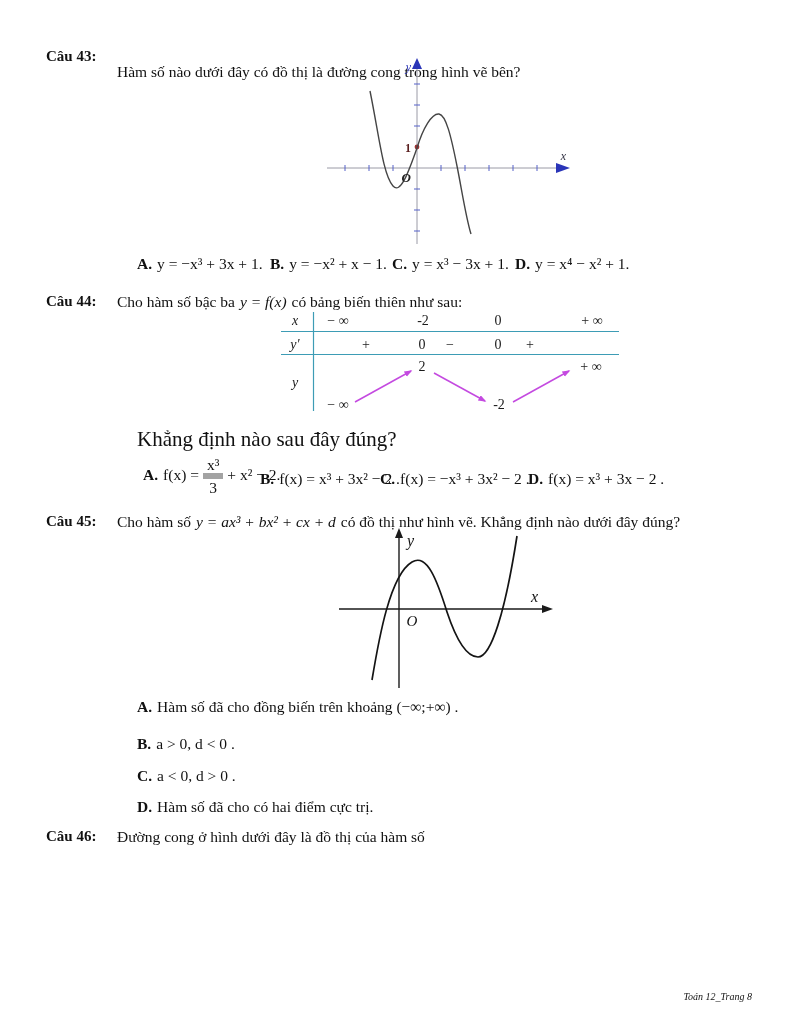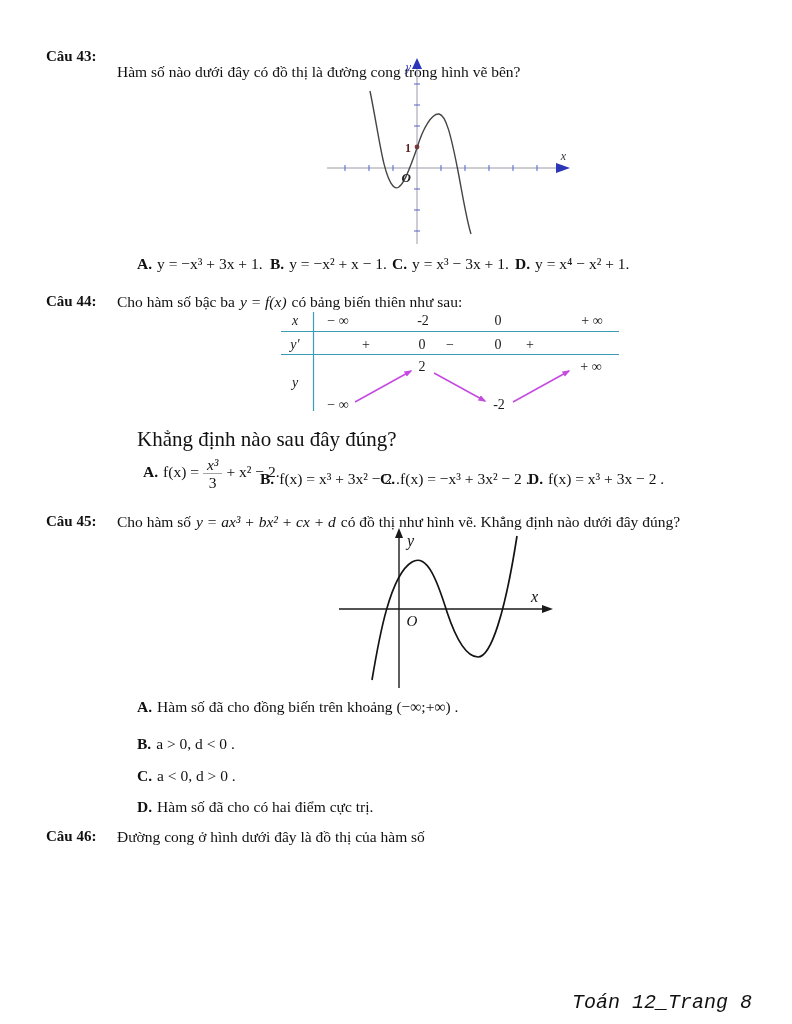--- a/index.html
+++ b/index.html
@@ -8,23 +8,23 @@
     font-family:"Liberation Serif",serif;color:#111;overflow:hidden;
   }
   .qlabel{position:absolute;left:46px;font-weight:bold;font-size:15px;white-space:nowrap;}
   .qtext{position:absolute;left:117px;font-size:15.5px;white-space:nowrap;}
   .free{position:absolute;font-size:21px;white-space:nowrap;}
   .opt{position:absolute;font-size:15.5px;white-space:nowrap;}
   .letter{font-weight:bold;margin-right:5px;}
   .math{}
   .mgap{font-style:italic;margin:0 5px;}
   .frac{display:inline-block;text-align:center;vertical-align:middle;line-height:1.1;margin:0 4px;}
-  .frac .num{display:block;border-bottom:1px solid #a3a3a3;padding:0 4px;font-style:italic;}
+  .frac .num{display:block;border-bottom:6px solid #a3a3a3;padding:0 4px;}
   .frac .den{display:block;}
-  .footer{position:absolute;top:991px;right:40px;font-style:italic;font-size:20px;font-family:Liberation Mono, monospace;}
+  .footer{position:absolute;top:991px;right:40px;font-style:italic;font-size:10px;}
   svg{position:absolute;overflow:visible;}
   svg text{font-family:"Liberation Serif",serif;}
   .tbl-val{font-size:14px;fill:#1a1a1a;}
   .tbl-lab{font-size:14px;font-style:italic;fill:#1a1a1a;}
 </style>
 </head>
 <body>
 
 <span class="qlabel" style="top:48px">Câu 43:</span>
 <span class="qtext" style="top:63px">Hàm số nào dưới đây có đồ thị là đường cong trong hình vẽ bên?</span>

